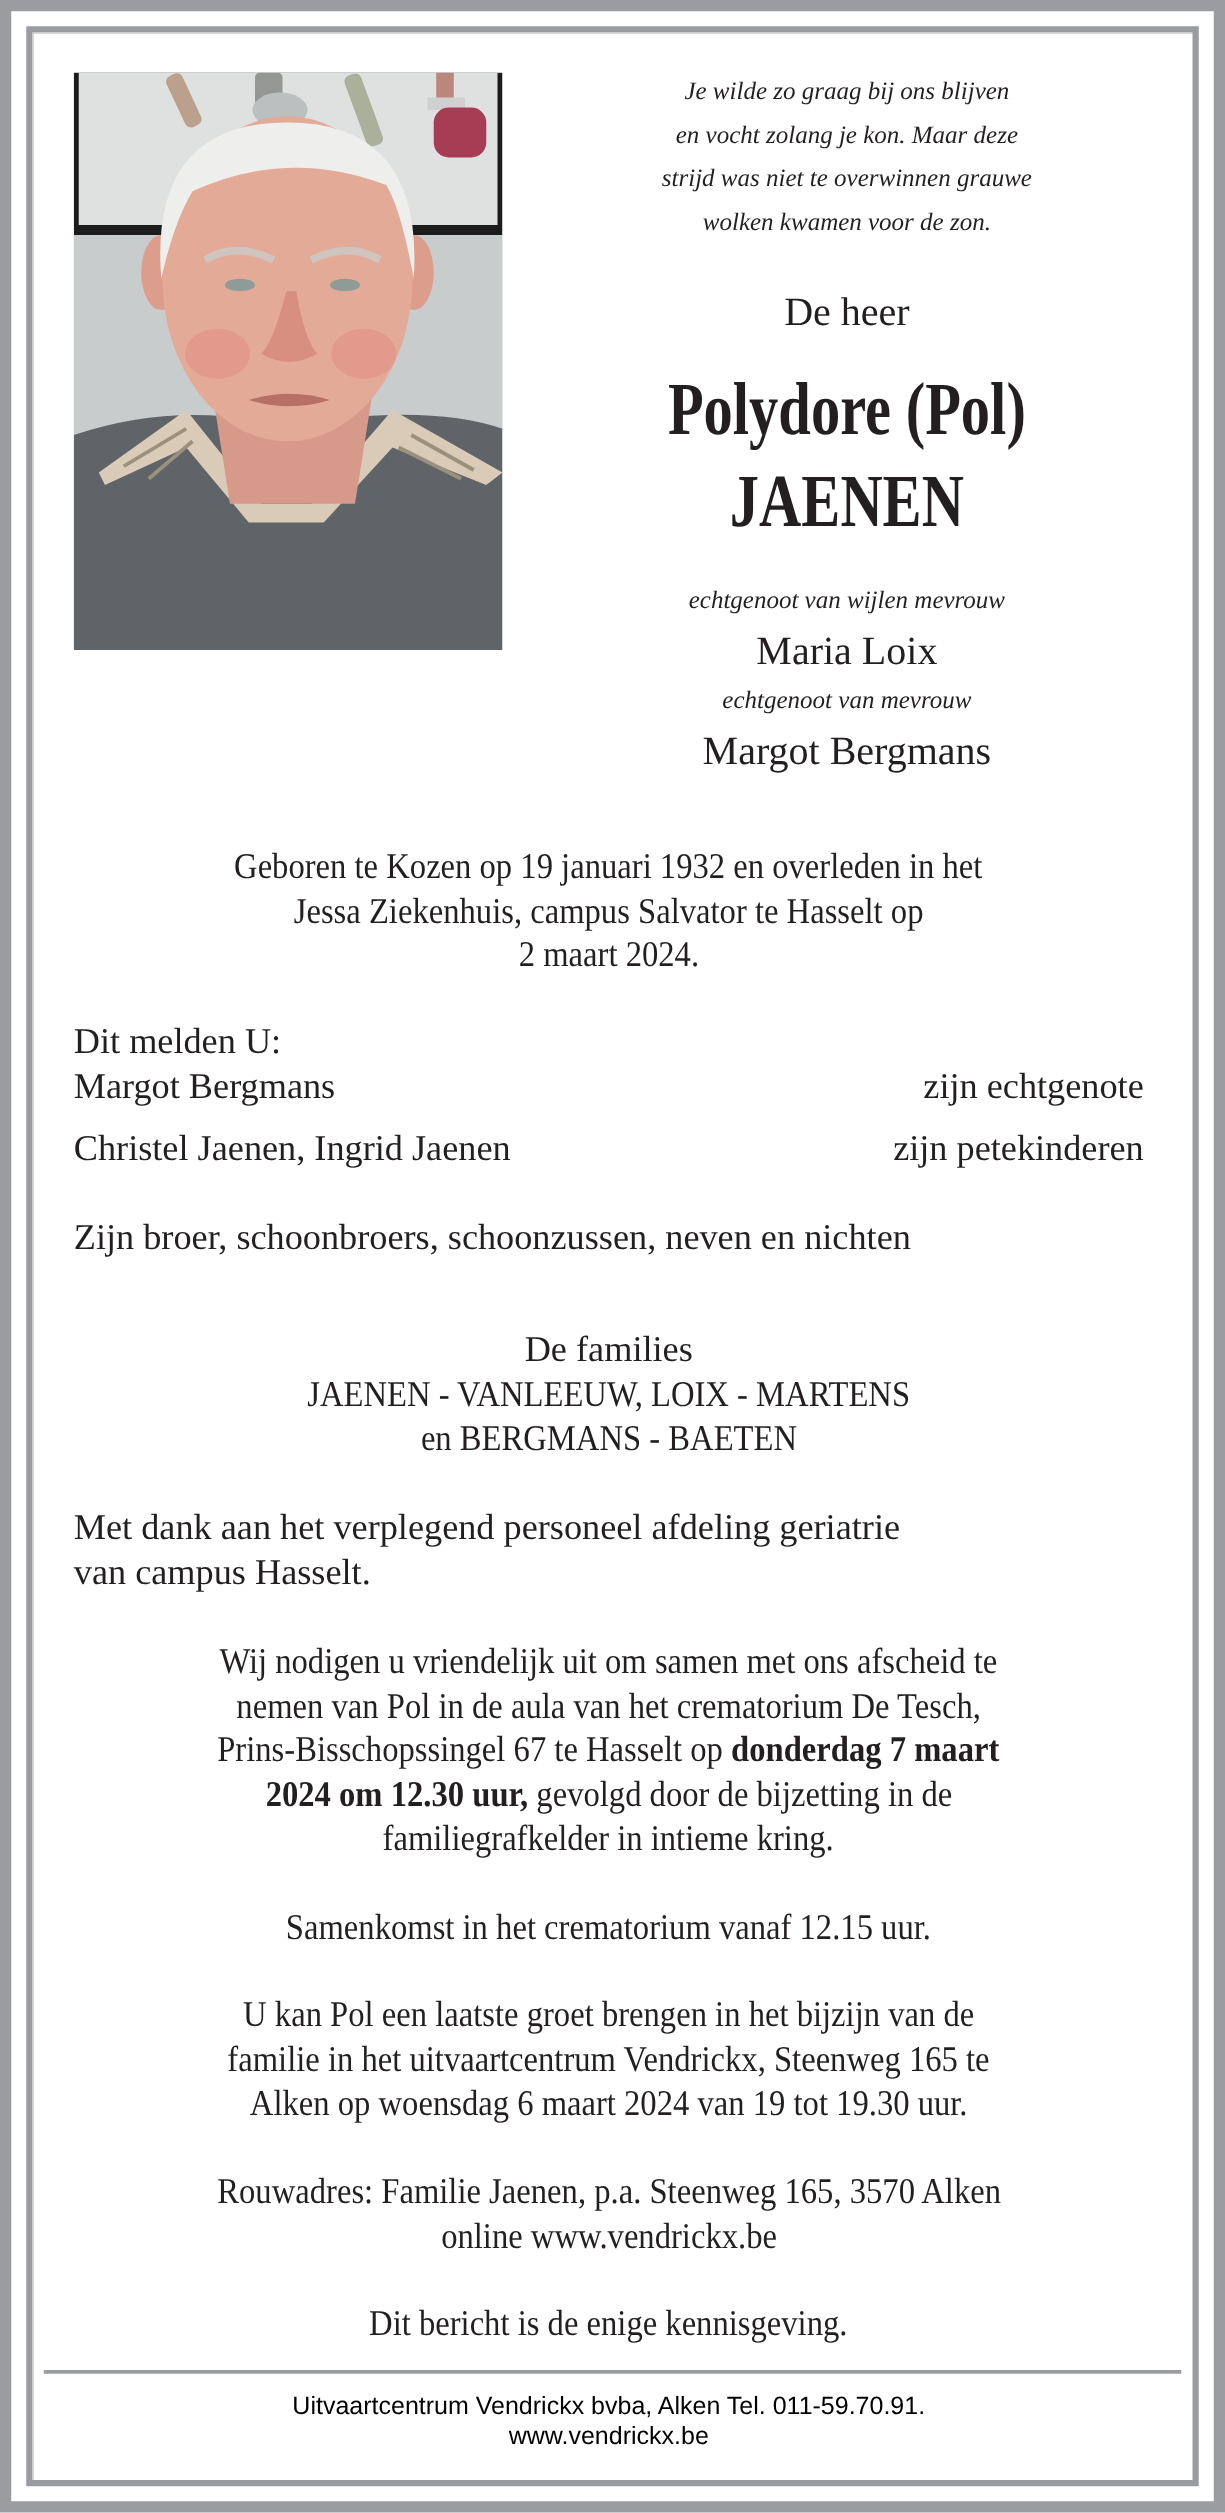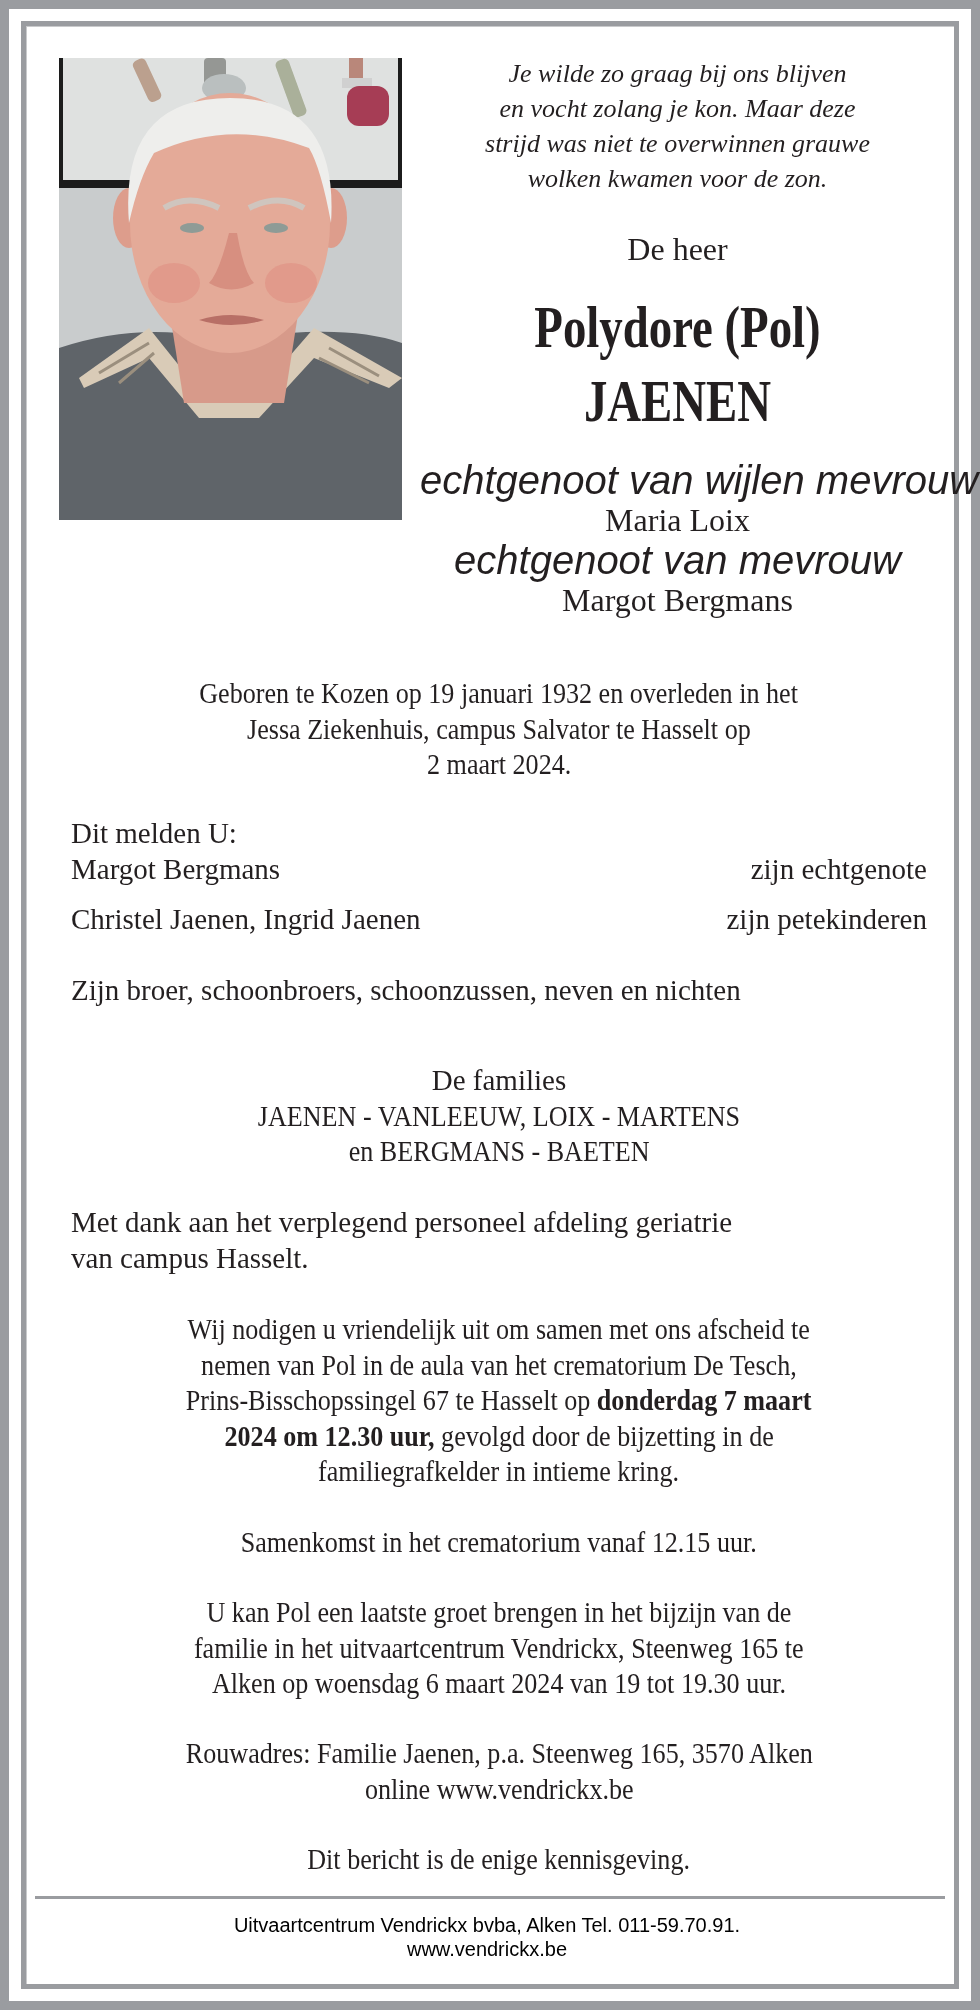--- a/index.html
+++ b/index.html
@@ -26,50 +26,50 @@
       overflow: hidden; background: #cfd2d4;
     }
     .photo svg { display: block; width: 100%; height: 100%; }
     .right-col {
       position: absolute; left: 420px; top: 50px; width: 515px;
       text-align: center;
     }
     .poem {
       font-family: "Liberation Serif", serif;
       font-style: italic;
-      font-size: 26px; line-height: 35px;
+      font-size: 20px; line-height: 35px;
       margin-top: 6px;
     }
     .poem div { white-space: nowrap; }
     .title-small {
       font-family: "Liberation Serif", serif;
       font-size: 32px; margin-top: 34px; line-height: 38px;
     }
     .name-first, .name-last {
       font-family: "Liberation Serif", serif;
       font-weight: bold;
       font-size: 60px; line-height: 74px;
       transform: scaleX(0.78);
       transform-origin: center;
       white-space: nowrap;
     }
     .name-first { margin-top: 22px; }
     .spouse-block { margin-top: 22px; }
     .spouse-label {
-      font-family: Liberation Sans, sans-serif;
-      font-style: italic; font-size: 40px; line-height: 40px;
+      font-family: Liberation Serif, serif;
+      font-style: italic; font-size: 20px; line-height: 40px;
       white-space: nowrap;
     }
     .spouse-name {
       font-family: "Liberation Serif", serif;
       font-size: 32px; line-height: 40px;
       white-space: nowrap;
     }
     .body-text {
-      position: absolute; left: 71px; width: 856px;
+      position: absolute; left: 59px; width: 856px;
       font-family: "Liberation Serif", serif;
       font-size: 29px; line-height: 35.5px;
     }
     .body-text .cond { display: inline-block; transform: scaleX(0.9); transform-origin: center; white-space: nowrap; }
     .center { text-align: center; }
     .row {
       display: flex; justify-content: space-between; align-items: baseline;
       white-space: nowrap;
     }
     .divider {

